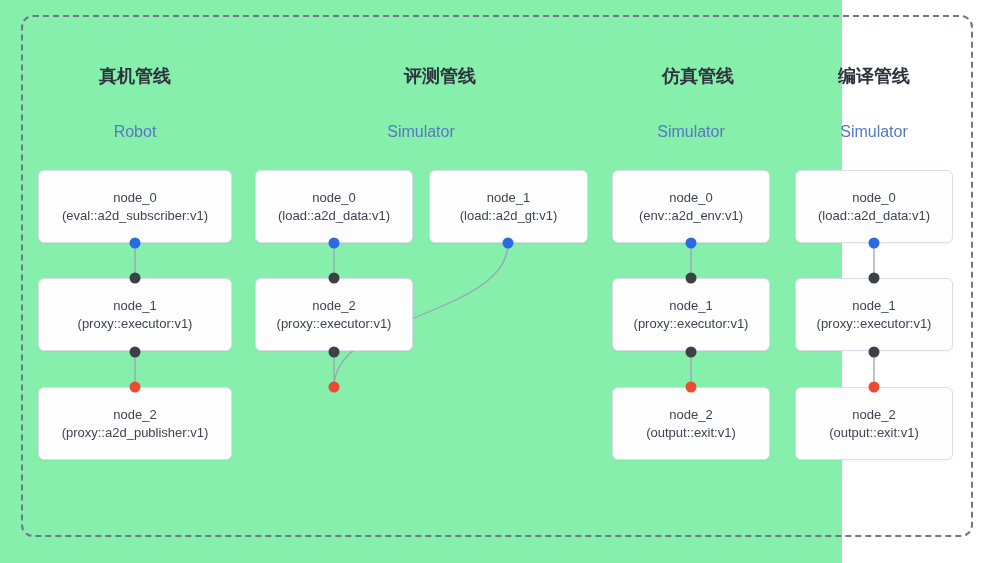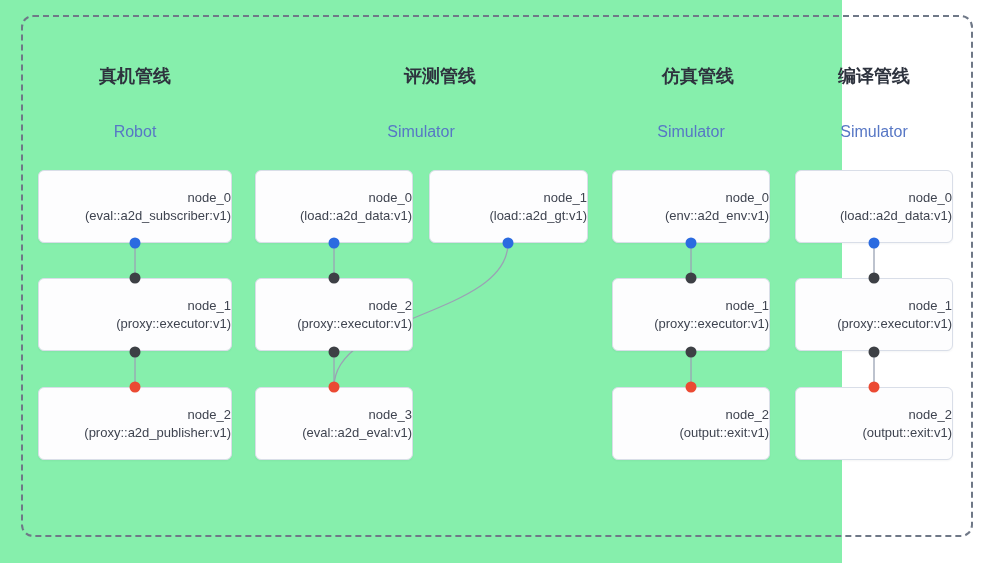--- a/index.html
+++ b/index.html
@@ -54,21 +54,21 @@
   }
   .node {
     position: absolute;
     height: 73px;
     background: #fdfdfe;
     border: 1px solid #d9dee8;
     border-radius: 6px;
     box-sizing: border-box;
     display: flex;
     flex-direction: column;
-    align-items: flex-end;
+    align-items: center;
     justify-content: center;
     gap: 5px;
     z-index: 2;
     box-shadow: 0 1px 2px rgba(40,50,80,0.05);
   }
   .nname {
     font-size: 13px;
     color: #3f4450;
     line-height: 1;
     white-space: nowrap;
@@ -146,24 +146,20 @@
     <div class="ntype">(load::a2d_data:v1)</div>
   </div>
   <div class="node" style="left:429px;top:170px;width:159px">
     <div class="nname">node_1</div>
     <div class="ntype">(load::a2d_gt:v1)</div>
   </div>
   <div class="node" style="left:255px;top:278px;width:158px">
     <div class="nname">node_2</div>
     <div class="ntype">(proxy::executor:v1)</div>
   </div>
-  <div class="node" style="left:255px;top:387px;width:158px">
-    <div class="nname">node_3</div>
-    <div class="ntype">(eval::a2d_eval:v1)</div>
-  </div>
 
   <div class="node" style="left:612px;top:170px;width:158px">
     <div class="nname">node_0</div>
     <div class="ntype">(env::a2d_env:v1)</div>
   </div>
   <div class="node" style="left:612px;top:278px;width:158px">
     <div class="nname">node_1</div>
     <div class="ntype">(proxy::executor:v1)</div>
   </div>
   <div class="node" style="left:612px;top:387px;width:158px">

